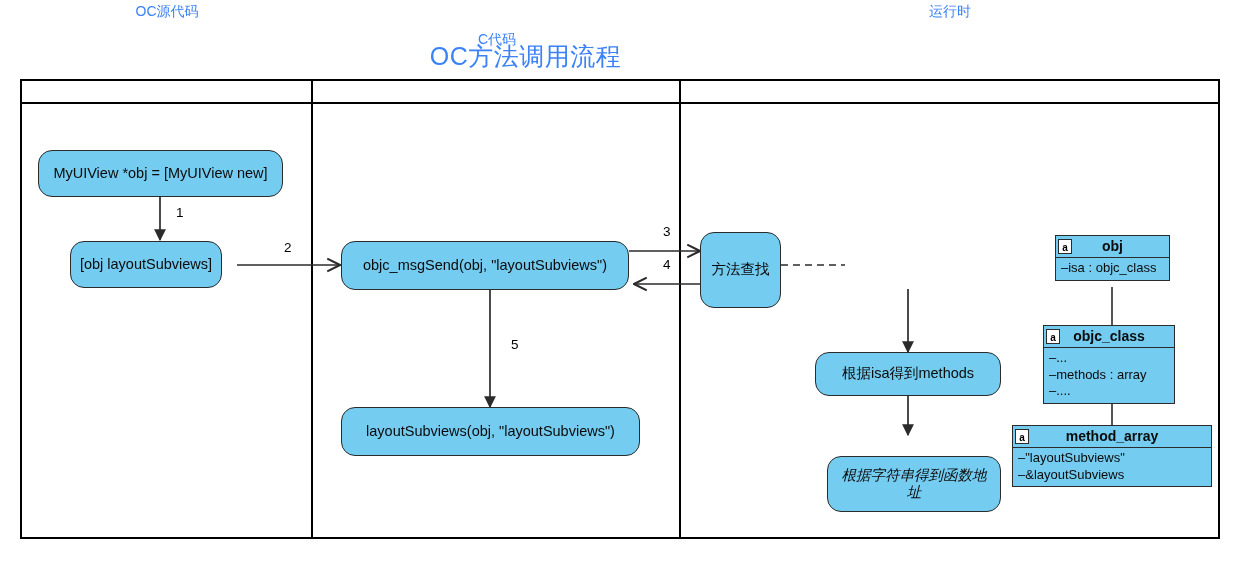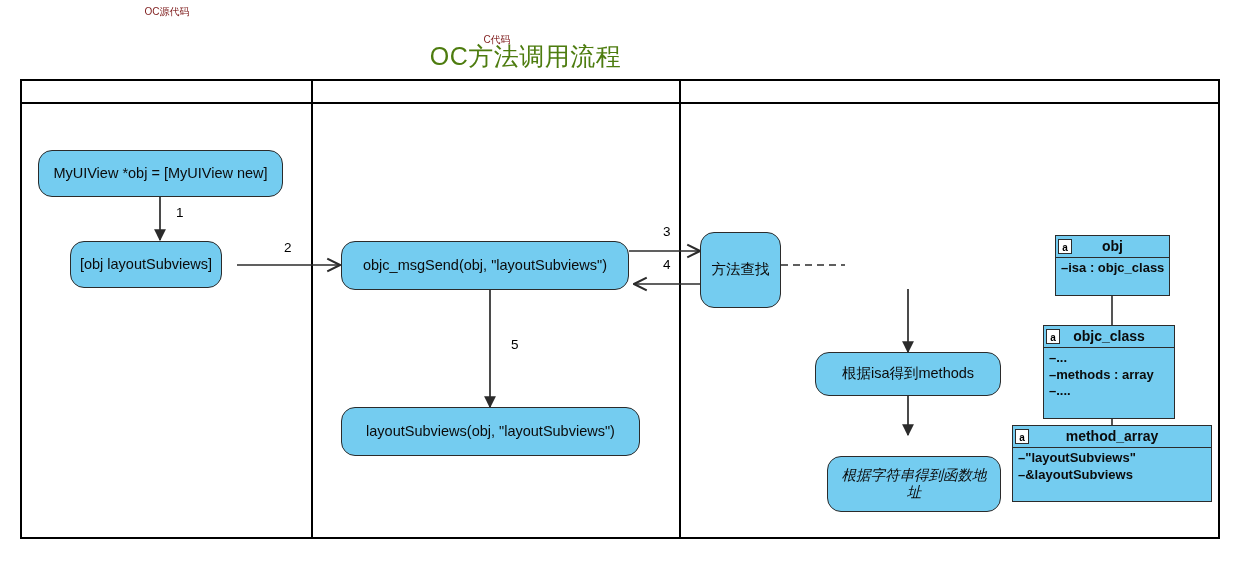--- a/index.html
+++ b/index.html
@@ -20,21 +20,21 @@
   }
   #diagram-title {
     position: absolute;
     left: 0;
     top: 40px;
     width: 1051px;
     text-align: center;
     font-size: 25px;
     font-weight: 400;
     letter-spacing: 0.5px;
-    color: #4d7c0f;
+    color: #3b82f6;
   }
   
   .pool {
     position: absolute;
     left: 20px;
     top: 79px;
     width: 1200px;
     height: 460px;
     border: 2px solid #000000;
     box-sizing: border-box;
@@ -48,22 +48,22 @@
     height: 25px;
     box-sizing: border-box;
     border-bottom: 2px solid #000000;
   }
   .lane-header {
     position: absolute;
     top: 0;
     height: 23px;
     line-height: 23px;
     text-align: center;
-    font-size: 10px;
-    color: #7f1d1d;
+    font-size: 14px;
+    color: #3b82f6;
     box-sizing: border-box;
   }
   .lane-divider {
     position: absolute;
     top: 79px;
     width: 2px;
     height: 460px;
     background: #000000;
   }
   
@@ -108,22 +108,21 @@
     line-height: 15px;
     background: #ffffff;
     border: 1px solid #2b2b2b;
     font-size: 10px;
     font-weight: bold;
     text-align: center;
     color: #000000;
     box-sizing: border-box;
   }
   .uml-attrs {
-    padding: 2px 4px 18px 5px;
-    font-weight: bold;
+    padding: 2px 4px 3px 5px;
   }
   .uml-attr {
     font-size: 13px;
     line-height: 1.28;
     color: #0b0b0b;
     white-space: nowrap;
   }
   
   .conn {
     position: absolute;
@@ -141,20 +140,21 @@
 
 <div id="canvas">
 
   <div id="diagram-title">OC方法调用流程</div>
 
   <div class="pool"></div>
   <div class="lane-header-row"></div>
 
   <div class="lane-header" style="left:22px; width:290px;">OC源代码</div>
   <div class="lane-header" style="left:314px; width:366px;margin-top:28px;">C代码</div>
+  <div class="lane-header" style="left:682px; width:536px;">运行时</div>
 
   <div class="lane-divider" style="left:311px;"></div>
   <div class="lane-divider" style="left:679px;"></div>
 
   <svg class="conn" width="1239" height="585" style="left:0; top:0;">
     <defs>
       <marker id="arrow" viewBox="0 0 10 10" refX="9" refY="5" markerWidth="7" markerHeight="7" orient="auto-start-reverse">
         <path d="M 0 0 L 10 5 L 0 10 z" fill="#2b2b2b"></path>
       </marker>
       <marker id="arrowOpen" viewBox="0 0 12 12" refX="11" refY="6" markerWidth="9" markerHeight="9" orient="auto-start-reverse">

